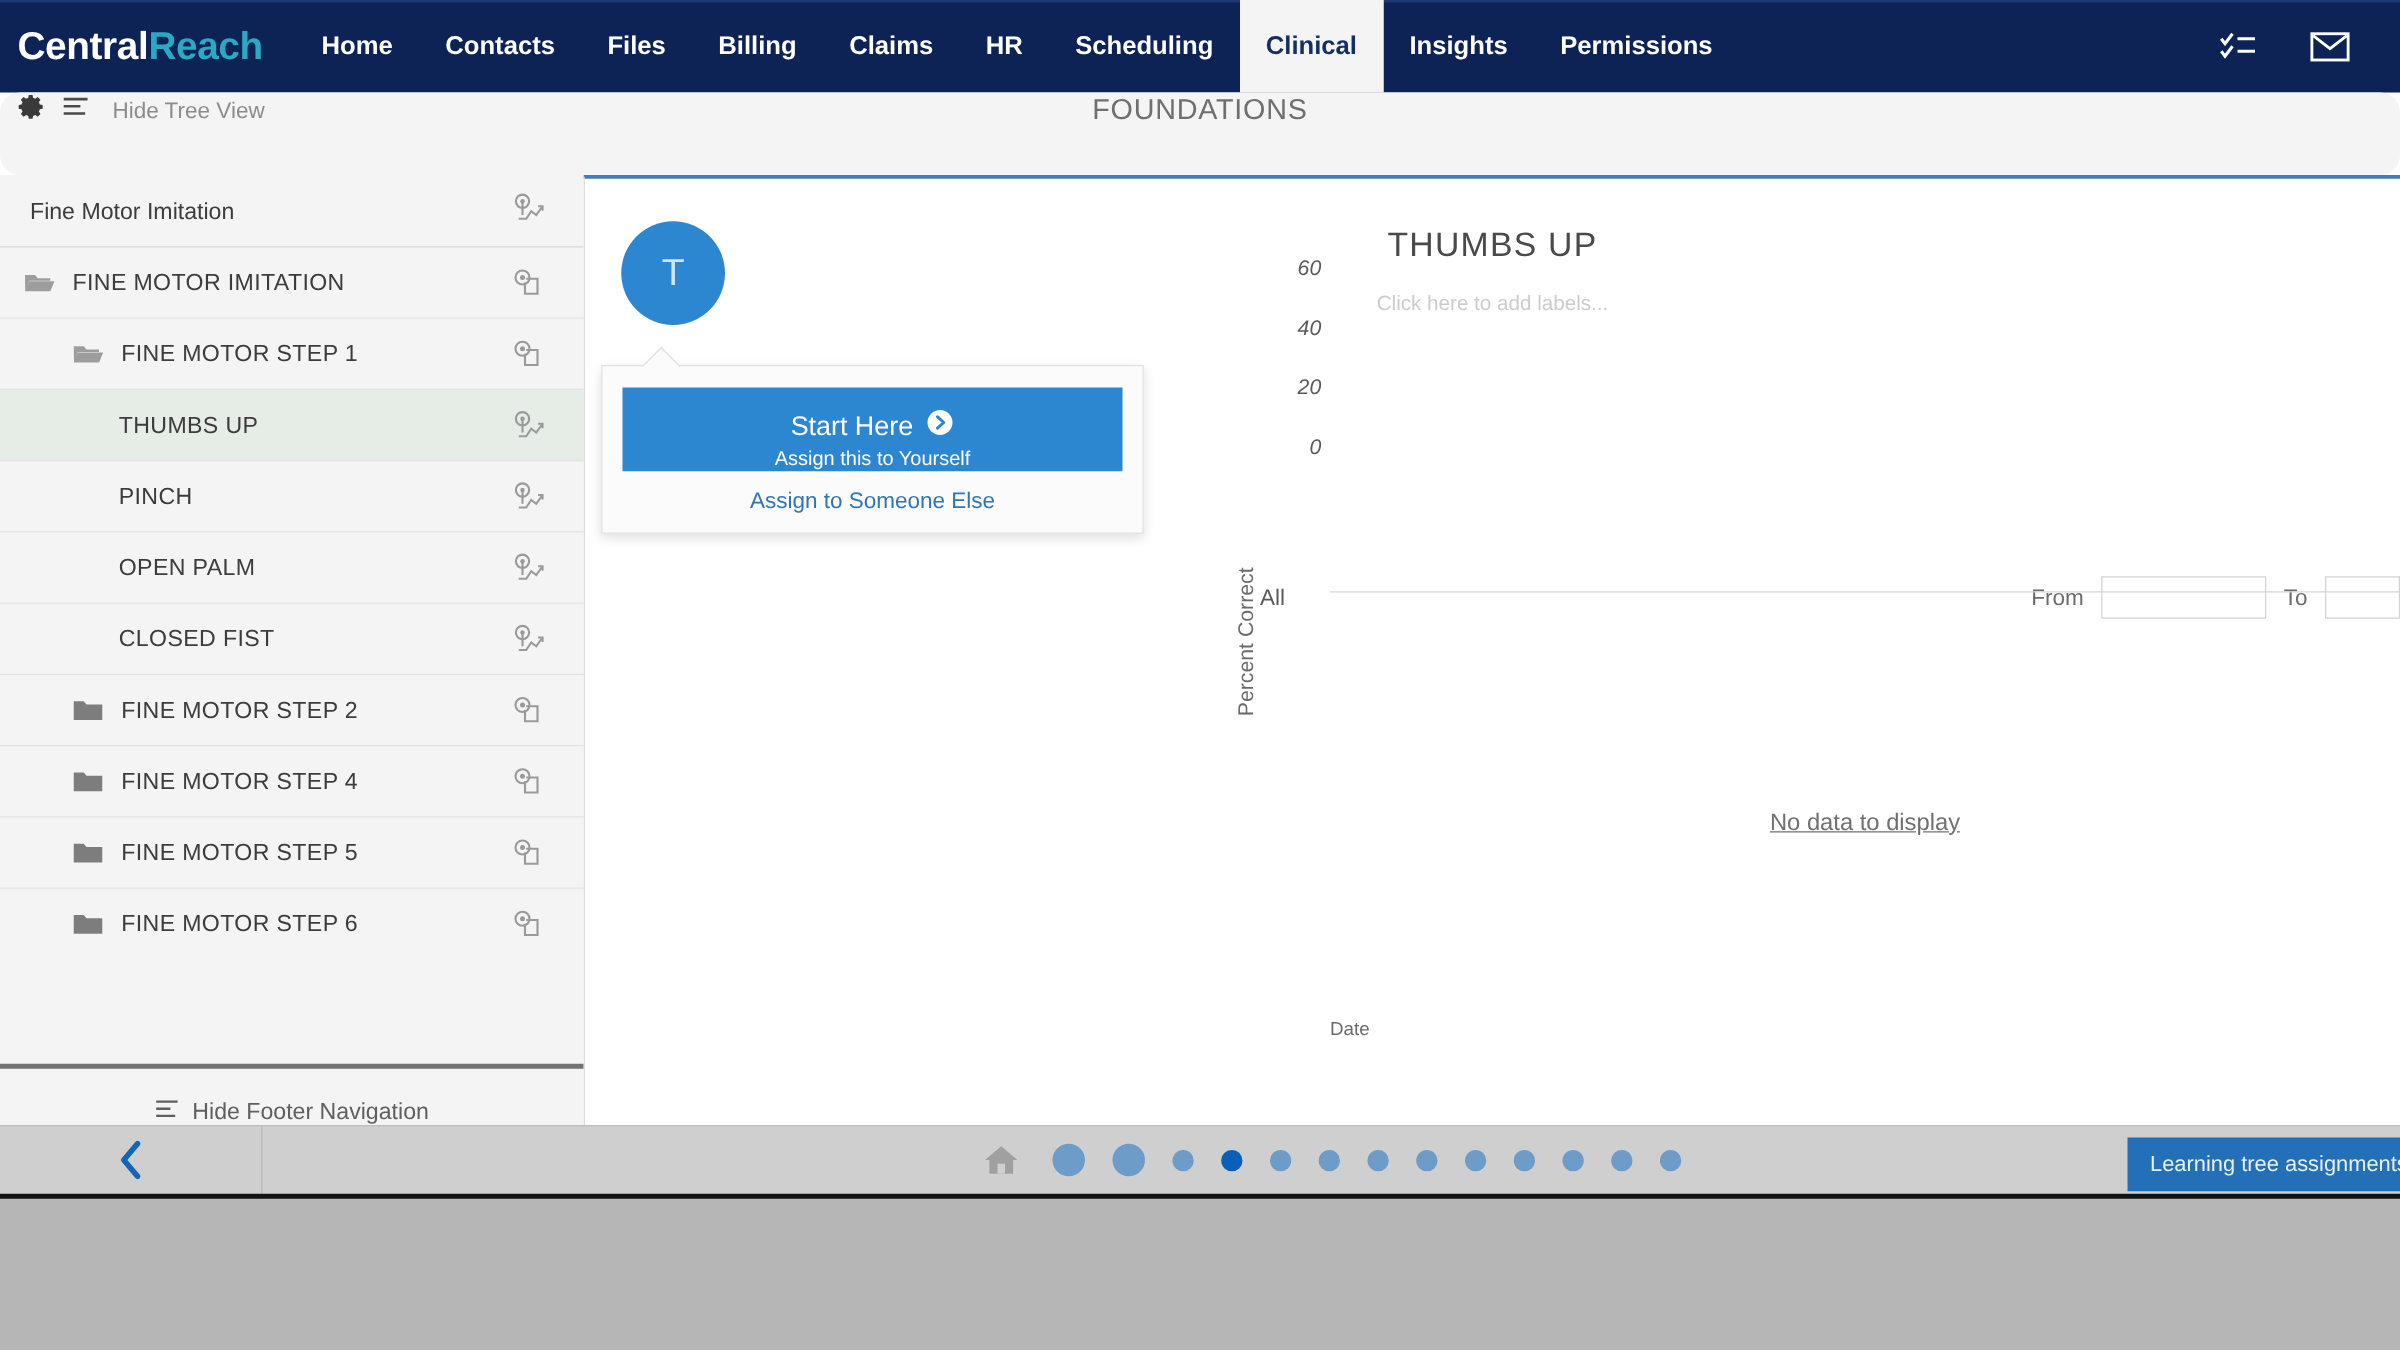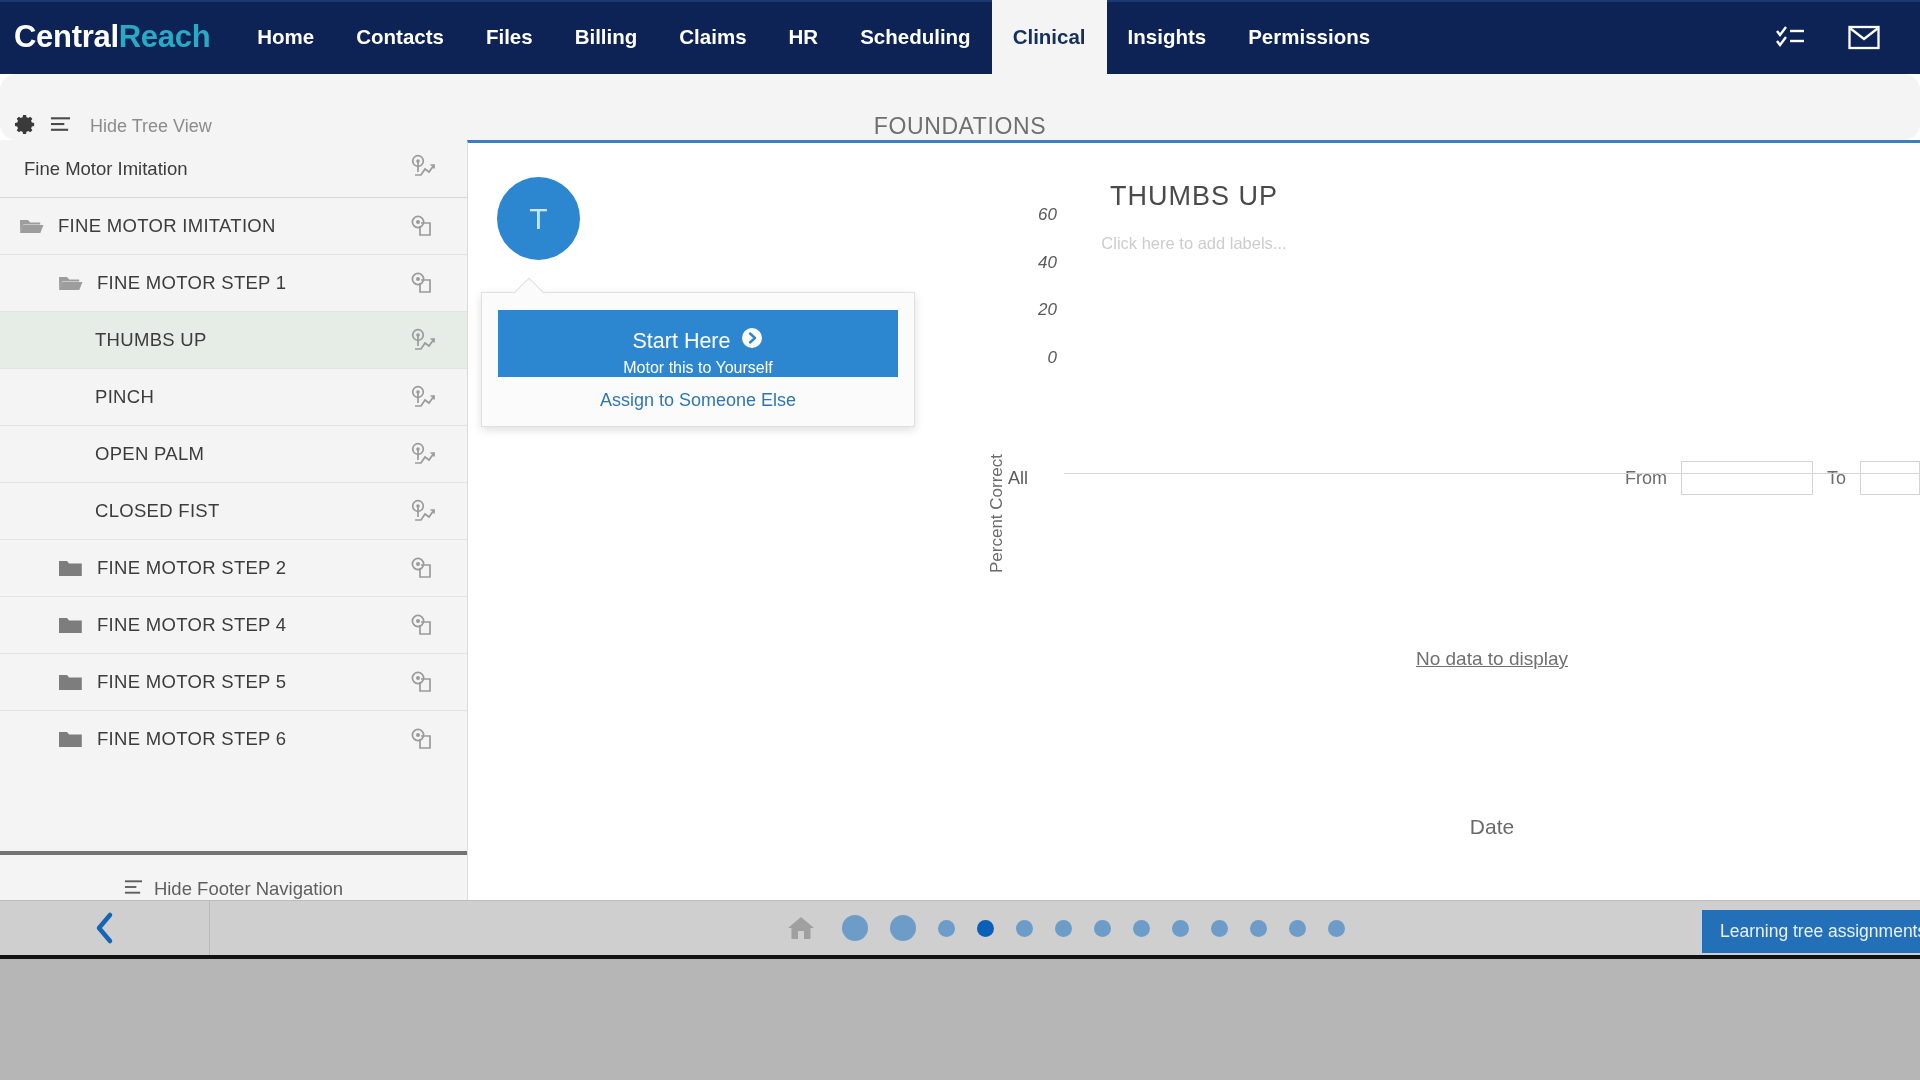--- a/index.html
+++ b/index.html
@@ -49,21 +49,21 @@
   }
   .navspacer { flex: 1; }
   .navicons { display: flex; align-items: center; gap: 42px; padding-right: 40px; }
   .navicon { cursor: pointer; display: flex; align-items: center; }
 
   
   .subheader {
     position: relative;
     height: 66px;
     background: #f4f4f4;
-    display: flex; align-items: flex-end; border-radius: 16px;
+    display: flex; align-items: flex-start; border-radius: 16px;
   }
   .treetoggle {
     display: flex; align-items: center; gap: 13px;
     padding-left: 14px;
     cursor: pointer;
   }
   .treetoggle .lbl {
     color: #8c8c8c; font-size: 18px; margin-left: 6px;
   }
   .foundations {
@@ -193,22 +193,21 @@
     position: absolute;
     left: 596px; right: 0; top: 505px;
     text-align: center;
     font-size: 19px;
     color: #707070;
     text-decoration: underline;
   }
   .xlabel {
     position: absolute;
     left: 596px; right: 0; top: 672px;
-    text-align: center;
-    font-size: 21px;
+    font-size: 15px;
     color: #6a6a6a;
   }
 
   
   .avatar {
     position: absolute;
     left: 497px; top: 177px;
     width: 83px; height: 83px;
     border-radius: 50%;
     background: #2d86d0;
@@ -587,21 +586,21 @@
     <div class="startbtn">
       <div class="t1">
         <span>Start Here</span>
         <span>
           <svg width="22" height="22" viewBox="0 0 22 22">
             <circle cx="11" cy="11" r="10" fill="#ffffff"></circle>
             <polyline points="9,6.5 14,11 9,15.5" fill="none" stroke="#2d86d0" stroke-width="2.4" stroke-linecap="round" stroke-linejoin="round"></polyline>
           </svg>
         </span>
       </div>
-      <div class="t2">Motor this to Yourself</div>
+      <div class="t2">Assign this to Yourself</div>
     </div>
     <div class="assignother">Assign to Someone Else</div>
   </div>
 
   <div class="bottombar">
     <div class="backbtn">
       <svg width="26" height="34" viewBox="0 0 26 34">
         <polyline points="18,4 7,17 18,30" fill="none" stroke="#1565b5" stroke-width="4.5" stroke-linecap="round" stroke-linejoin="round"></polyline>
       </svg>
     </div>

